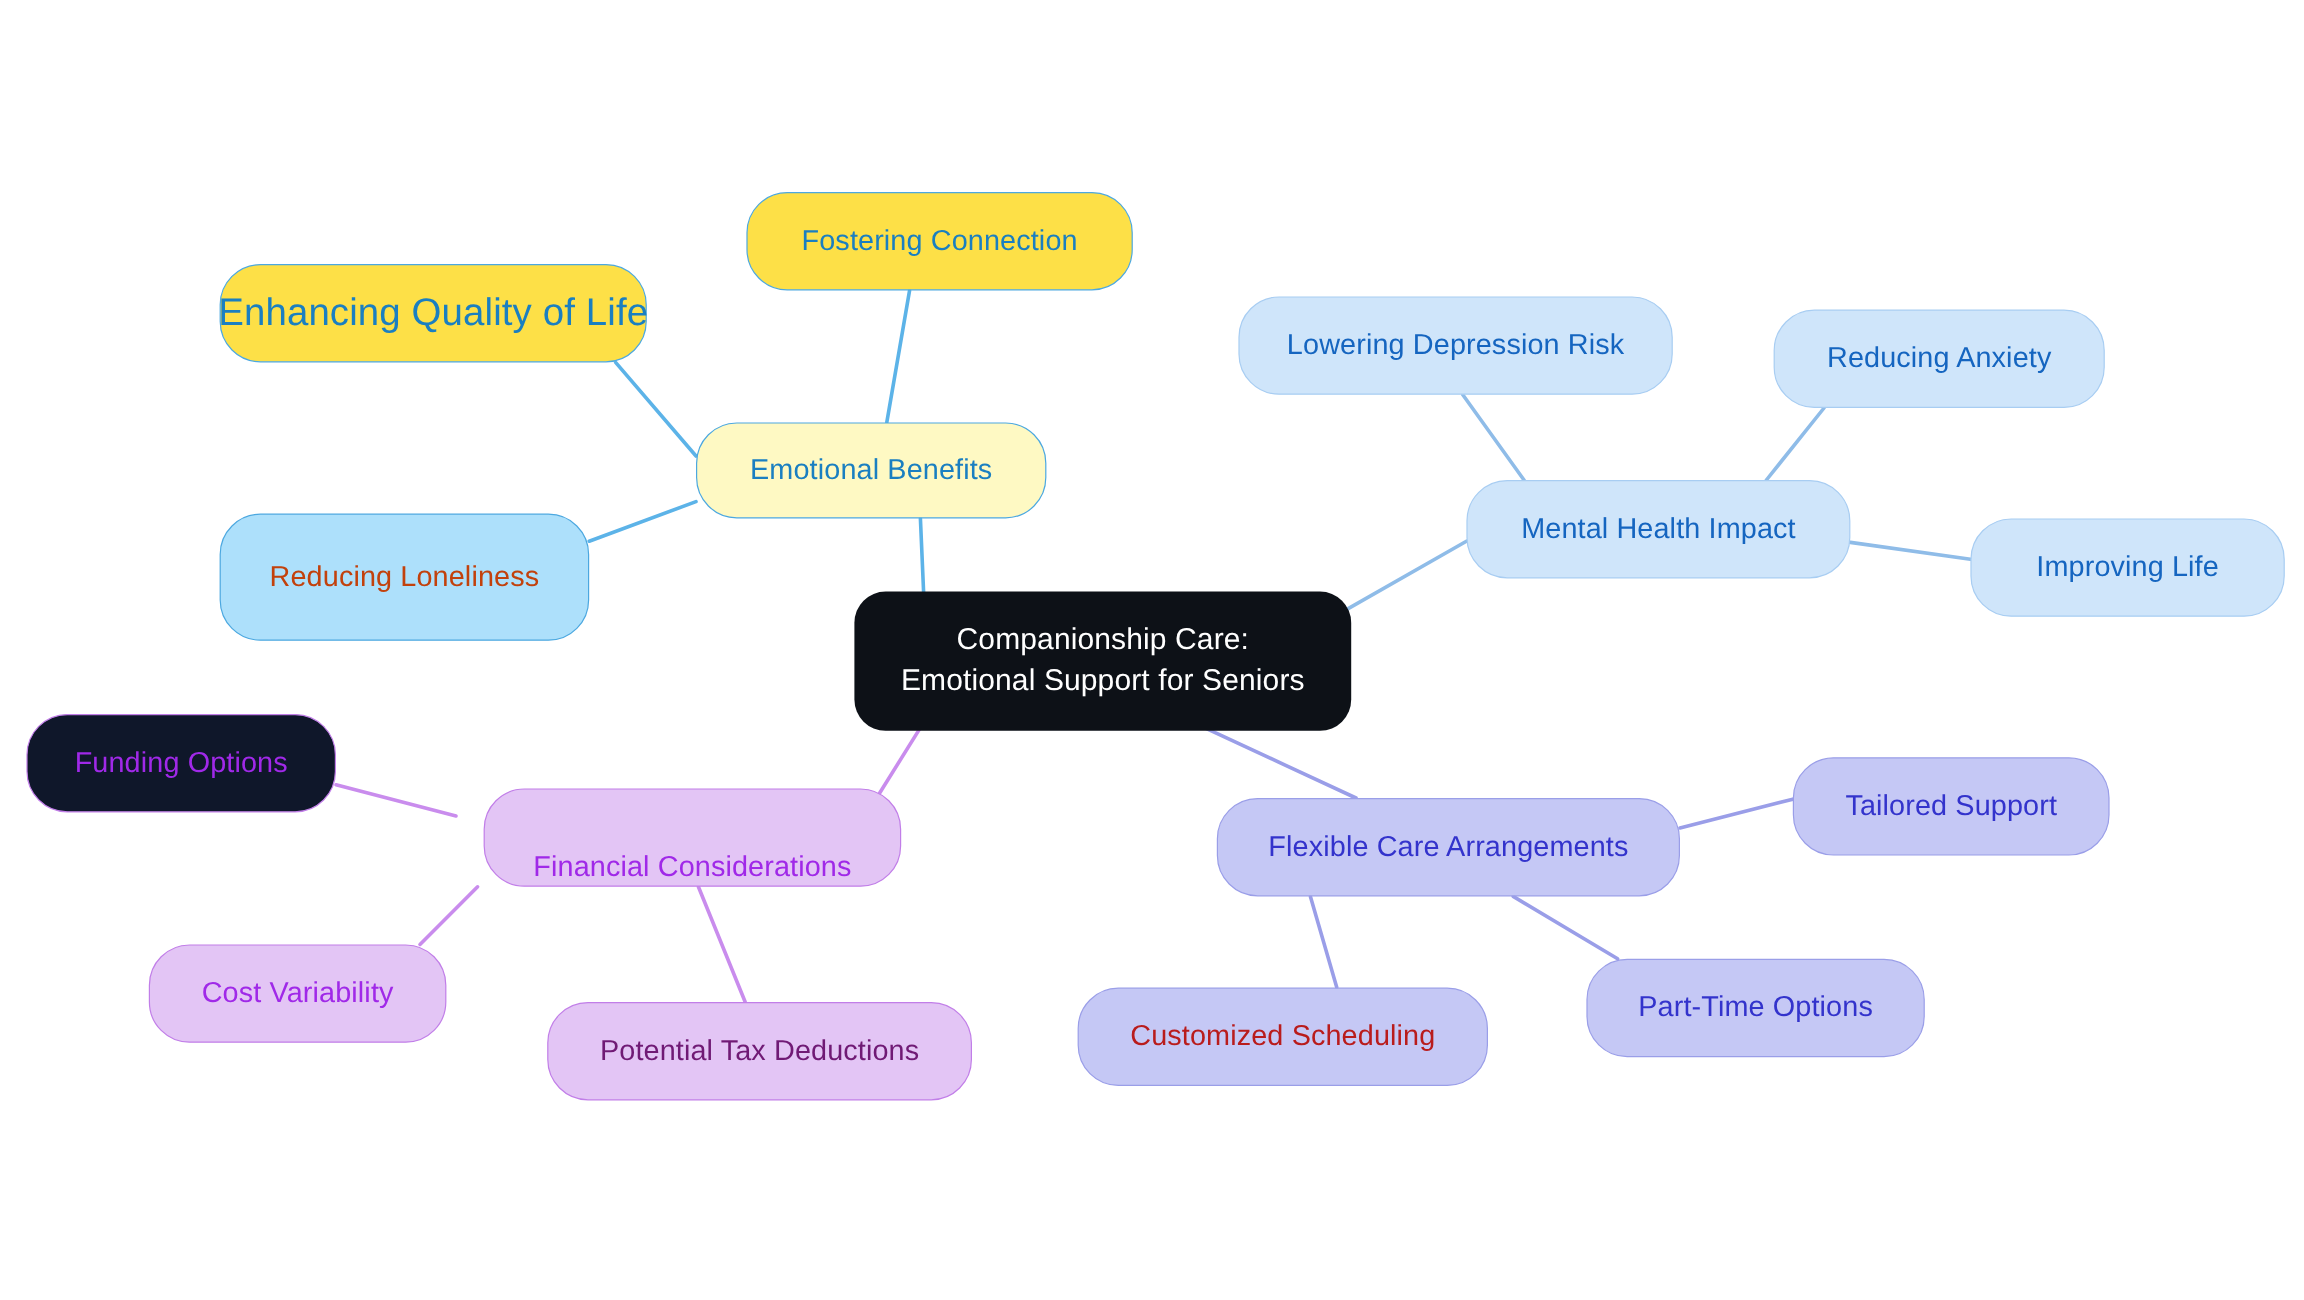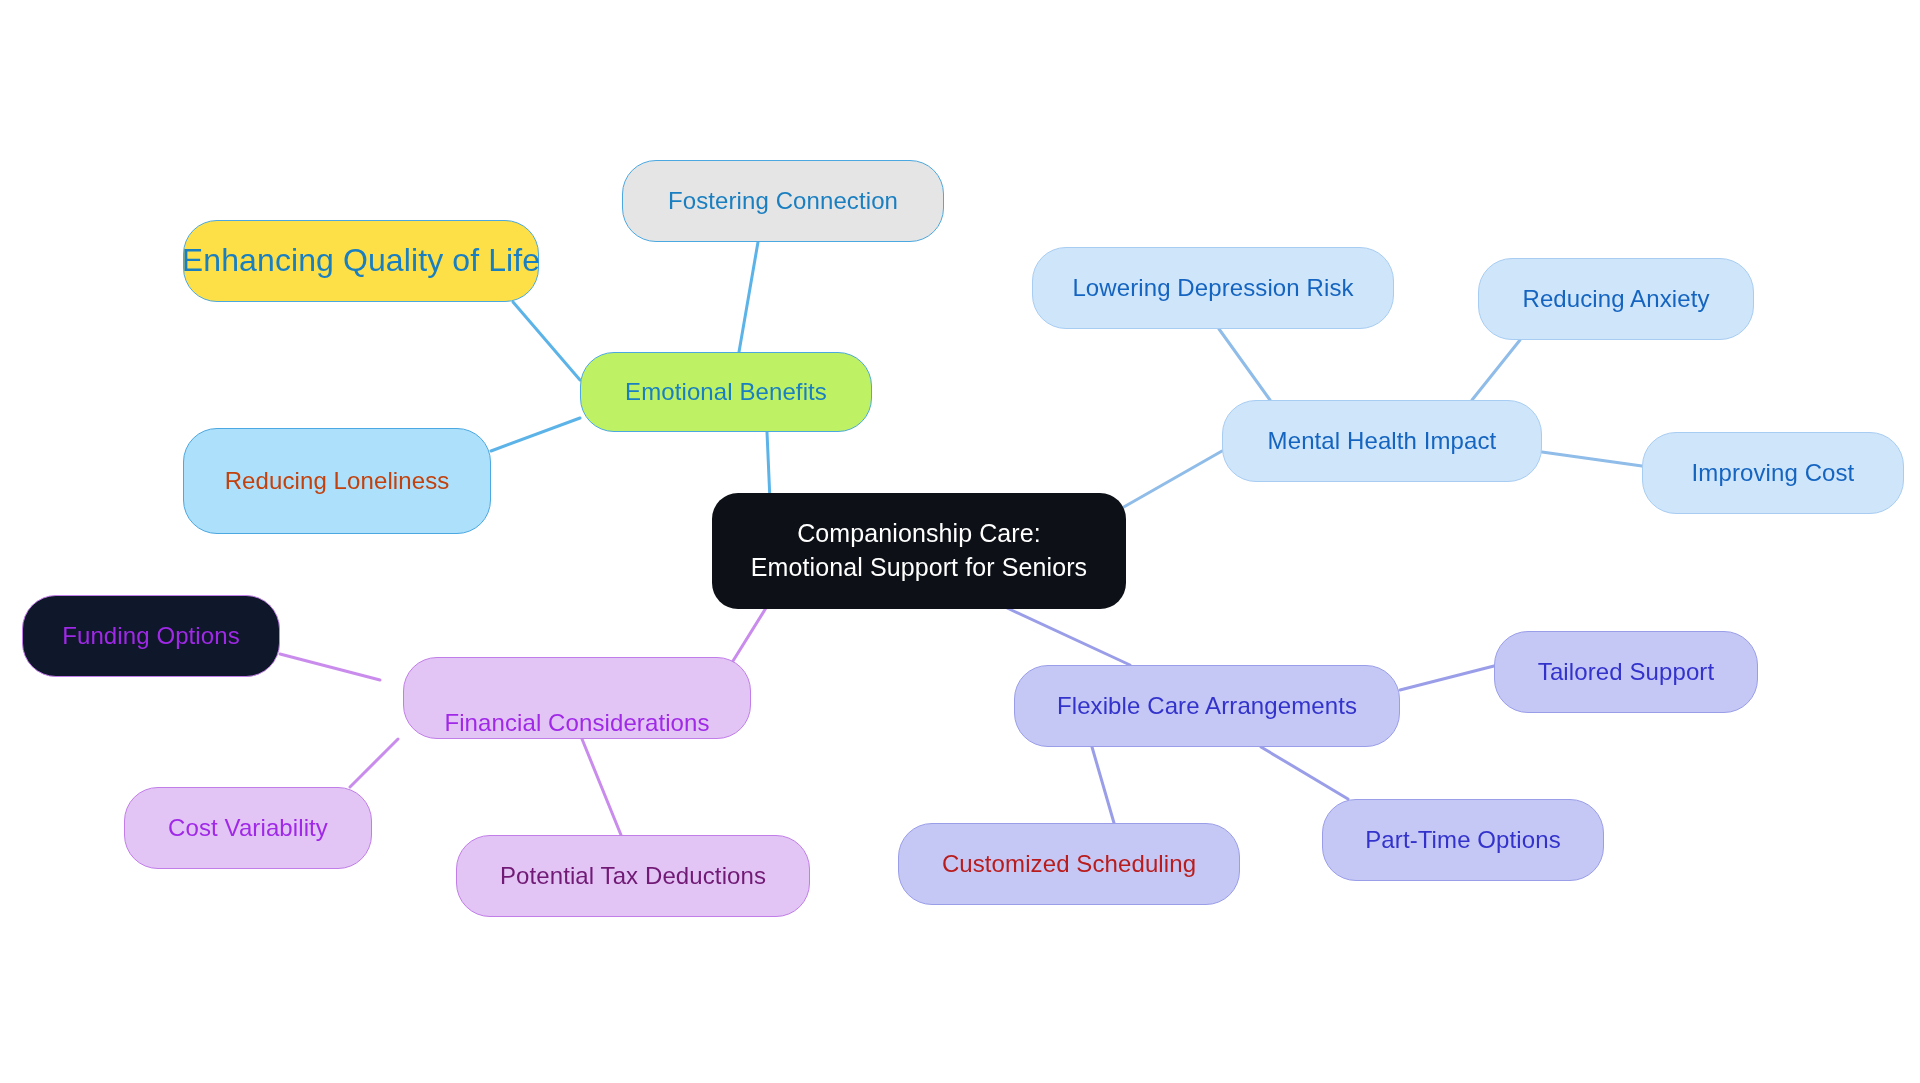--- a/index.html
+++ b/index.html
@@ -60,28 +60,28 @@
       <line x1="380" y1="680" x2="280" y2="654" stroke="#c98ced" stroke-width="3" stroke-linecap="round"></line>
       <line x1="398" y1="739" x2="350" y2="787" stroke="#c98ced" stroke-width="3" stroke-linecap="round"></line>
       <line x1="582" y1="739" x2="621" y2="835" stroke="#c98ced" stroke-width="3" stroke-linecap="round"></line>
       <line x1="1400" y1="690" x2="1494" y2="666" stroke="#9a9ee8" stroke-width="3" stroke-linecap="round"></line>
       <line x1="1092" y1="747" x2="1114" y2="823" stroke="#9a9ee8" stroke-width="3" stroke-linecap="round"></line>
       <line x1="1261" y1="747" x2="1348" y2="799" stroke="#9a9ee8" stroke-width="3" stroke-linecap="round"></line>
     </svg>
   <div id="node-layer">
       <div class="node node-root" style="left: 712px; top: 493px; width: 414px; height: 116px; background: rgb(13, 17, 23); color: rgb(255, 255, 255); font-size: 25px;"><span>Companionship Care:
 Emotional Support for Seniors</span></div>
-      <div class="node node-branch" style="left: 580px; top: 352px; width: 292px; height: 80px; background: #bef264; color: rgb(26, 127, 193); border-color: rgb(76, 168, 224); font-size: 24px;"><span>Emotional Benefits</span></div>
-      <div class="node node-leaf" style="left: 622px; top: 160px; width: 322px; height: 82px; background: #e5e5e5; color: rgb(26, 127, 193); border-color: rgb(76, 168, 224); font-size: 24px;"><span>Fostering Connection</span></div>
+      <div class="node node-branch" style="left: 580px; top: 352px; width: 292px; height: 80px; background: #fef9c3; color: rgb(26, 127, 193); border-color: rgb(76, 168, 224); font-size: 24px;"><span>Emotional Benefits</span></div>
+      <div class="node node-leaf" style="left: 622px; top: 160px; width: 322px; height: 82px; background: #fde047; color: rgb(26, 127, 193); border-color: rgb(76, 168, 224); font-size: 24px;"><span>Fostering Connection</span></div>
       <div class="node node-leaf" style="left: 183px; top: 220px; width: 356px; height: 82px; background: #fde047; color: rgb(26, 127, 193); border-color: rgb(76, 168, 224); font-size: 32px;"><span>Enhancing Quality of Life</span></div>
       <div class="node node-leaf" style="left: 183px; top: 428px; width: 308px; height: 106px; background: rgb(173, 224, 251); color: #c2410c; border-color: rgb(76, 168, 224); font-size: 24px;"><span>Reducing Loneliness</span></div>
       <div class="node node-branch" style="left: 1222px; top: 400px; width: 320px; height: 82px; background: rgb(207, 229, 250); color: rgb(21, 101, 192); border-color: rgb(168, 205, 242); font-size: 24px;"><span>Mental Health Impact</span></div>
       <div class="node node-leaf" style="left: 1032px; top: 247px; width: 362px; height: 82px; background: rgb(207, 229, 250); color: rgb(21, 101, 192); border-color: rgb(168, 205, 242); font-size: 24px;"><span>Lowering Depression Risk</span></div>
       <div class="node node-leaf" style="left: 1478px; top: 258px; width: 276px; height: 82px; background: rgb(207, 229, 250); color: rgb(21, 101, 192); border-color: rgb(168, 205, 242); font-size: 24px;"><span>Reducing Anxiety</span></div>
-      <div class="node node-leaf" style="left: 1642px; top: 432px; width: 262px; height: 82px; background: rgb(207, 229, 250); color: rgb(21, 101, 192); border-color: rgb(168, 205, 242); font-size: 24px;"><span>Improving Cost</span></div>
+      <div class="node node-leaf" style="left: 1642px; top: 432px; width: 262px; height: 82px; background: rgb(207, 229, 250); color: rgb(21, 101, 192); border-color: rgb(168, 205, 242); font-size: 24px;"><span>Improving Life</span></div>
       <div class="node node-branch" style="left: 403px; top: 657px; width: 348px; height: 82px; background: rgb(227, 197, 245); color: rgb(160, 41, 232); border-color: rgb(193, 126, 232); font-size: 24px; align-items: flex-end;"><span>Financial Considerations</span></div>
       <div class="node node-leaf" style="left: 22px; top: 595px; width: 258px; height: 82px; background: #0f172a; color: rgb(160, 41, 232); border-color: rgb(193, 126, 232); font-size: 24px;"><span>Funding Options</span></div>
       <div class="node node-leaf" style="left: 124px; top: 787px; width: 248px; height: 82px; background: rgb(227, 197, 245); color: rgb(160, 41, 232); border-color: rgb(193, 126, 232); font-size: 24px;"><span>Cost Variability</span></div>
       <div class="node node-leaf" style="left: 456px; top: 835px; width: 354px; height: 82px; background: rgb(227, 197, 245); color: #701a75; border-color: rgb(193, 126, 232); font-size: 24px;"><span>Potential Tax Deductions</span></div>
       <div class="node node-branch" style="left: 1014px; top: 665px; width: 386px; height: 82px; background: rgb(197, 200, 245); color: rgb(51, 51, 204); border-color: rgb(154, 158, 232); font-size: 24px;"><span>Flexible Care Arrangements</span></div>
       <div class="node node-leaf" style="left: 1494px; top: 631px; width: 264px; height: 82px; background: rgb(197, 200, 245); color: rgb(51, 51, 204); border-color: rgb(154, 158, 232); font-size: 24px;"><span>Tailored Support</span></div>
       <div class="node node-leaf" style="left: 898px; top: 823px; width: 342px; height: 82px; background: rgb(197, 200, 245); color: #b91c1c; border-color: rgb(154, 158, 232); font-size: 24px;"><span>Customized Scheduling</span></div>
       <div class="node node-leaf" style="left: 1322px; top: 799px; width: 282px; height: 82px; background: rgb(197, 200, 245); color: rgb(51, 51, 204); border-color: rgb(154, 158, 232); font-size: 24px; align-items: center;"><span>Part-Time Options</span></div>
     </div>
 </div>

